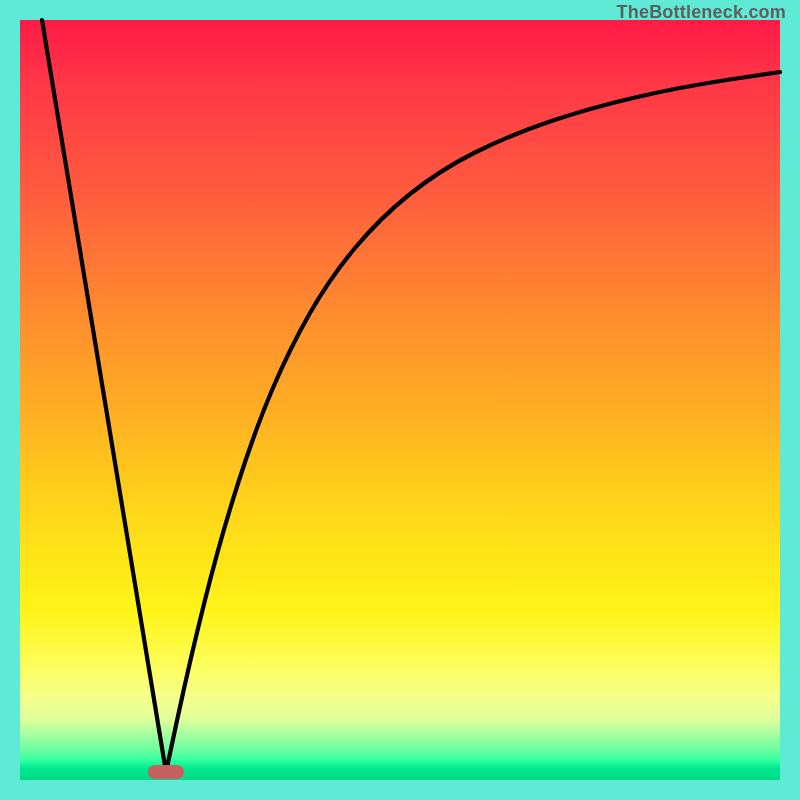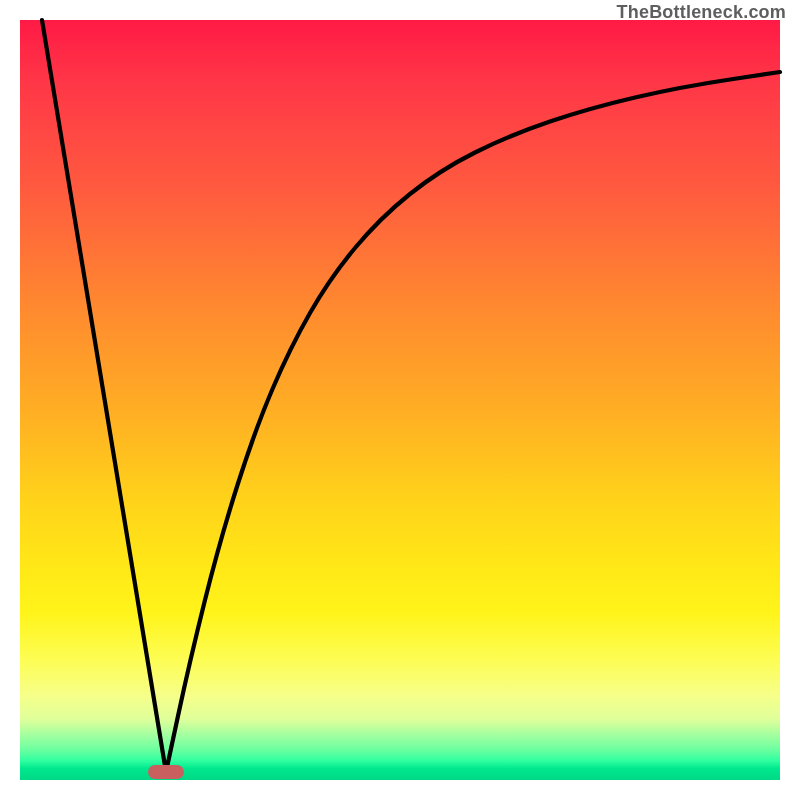--- a/index.html
+++ b/index.html
@@ -7,21 +7,21 @@
     padding: 0;
     width: 800px;
     height: 800px;
     background: #000;
     overflow: hidden;
   }
   .frame {
     position: relative;
     width: 800px;
     height: 800px;
-    background: #ffffff;
+    background: #5eead4;
   }
   .plot-area {
     position: absolute;
     left: 20px;
     top: 20px;
     width: 760px;
     height: 760px;
     
     background: linear-gradient(to bottom,
       #ff1a45 0%,

